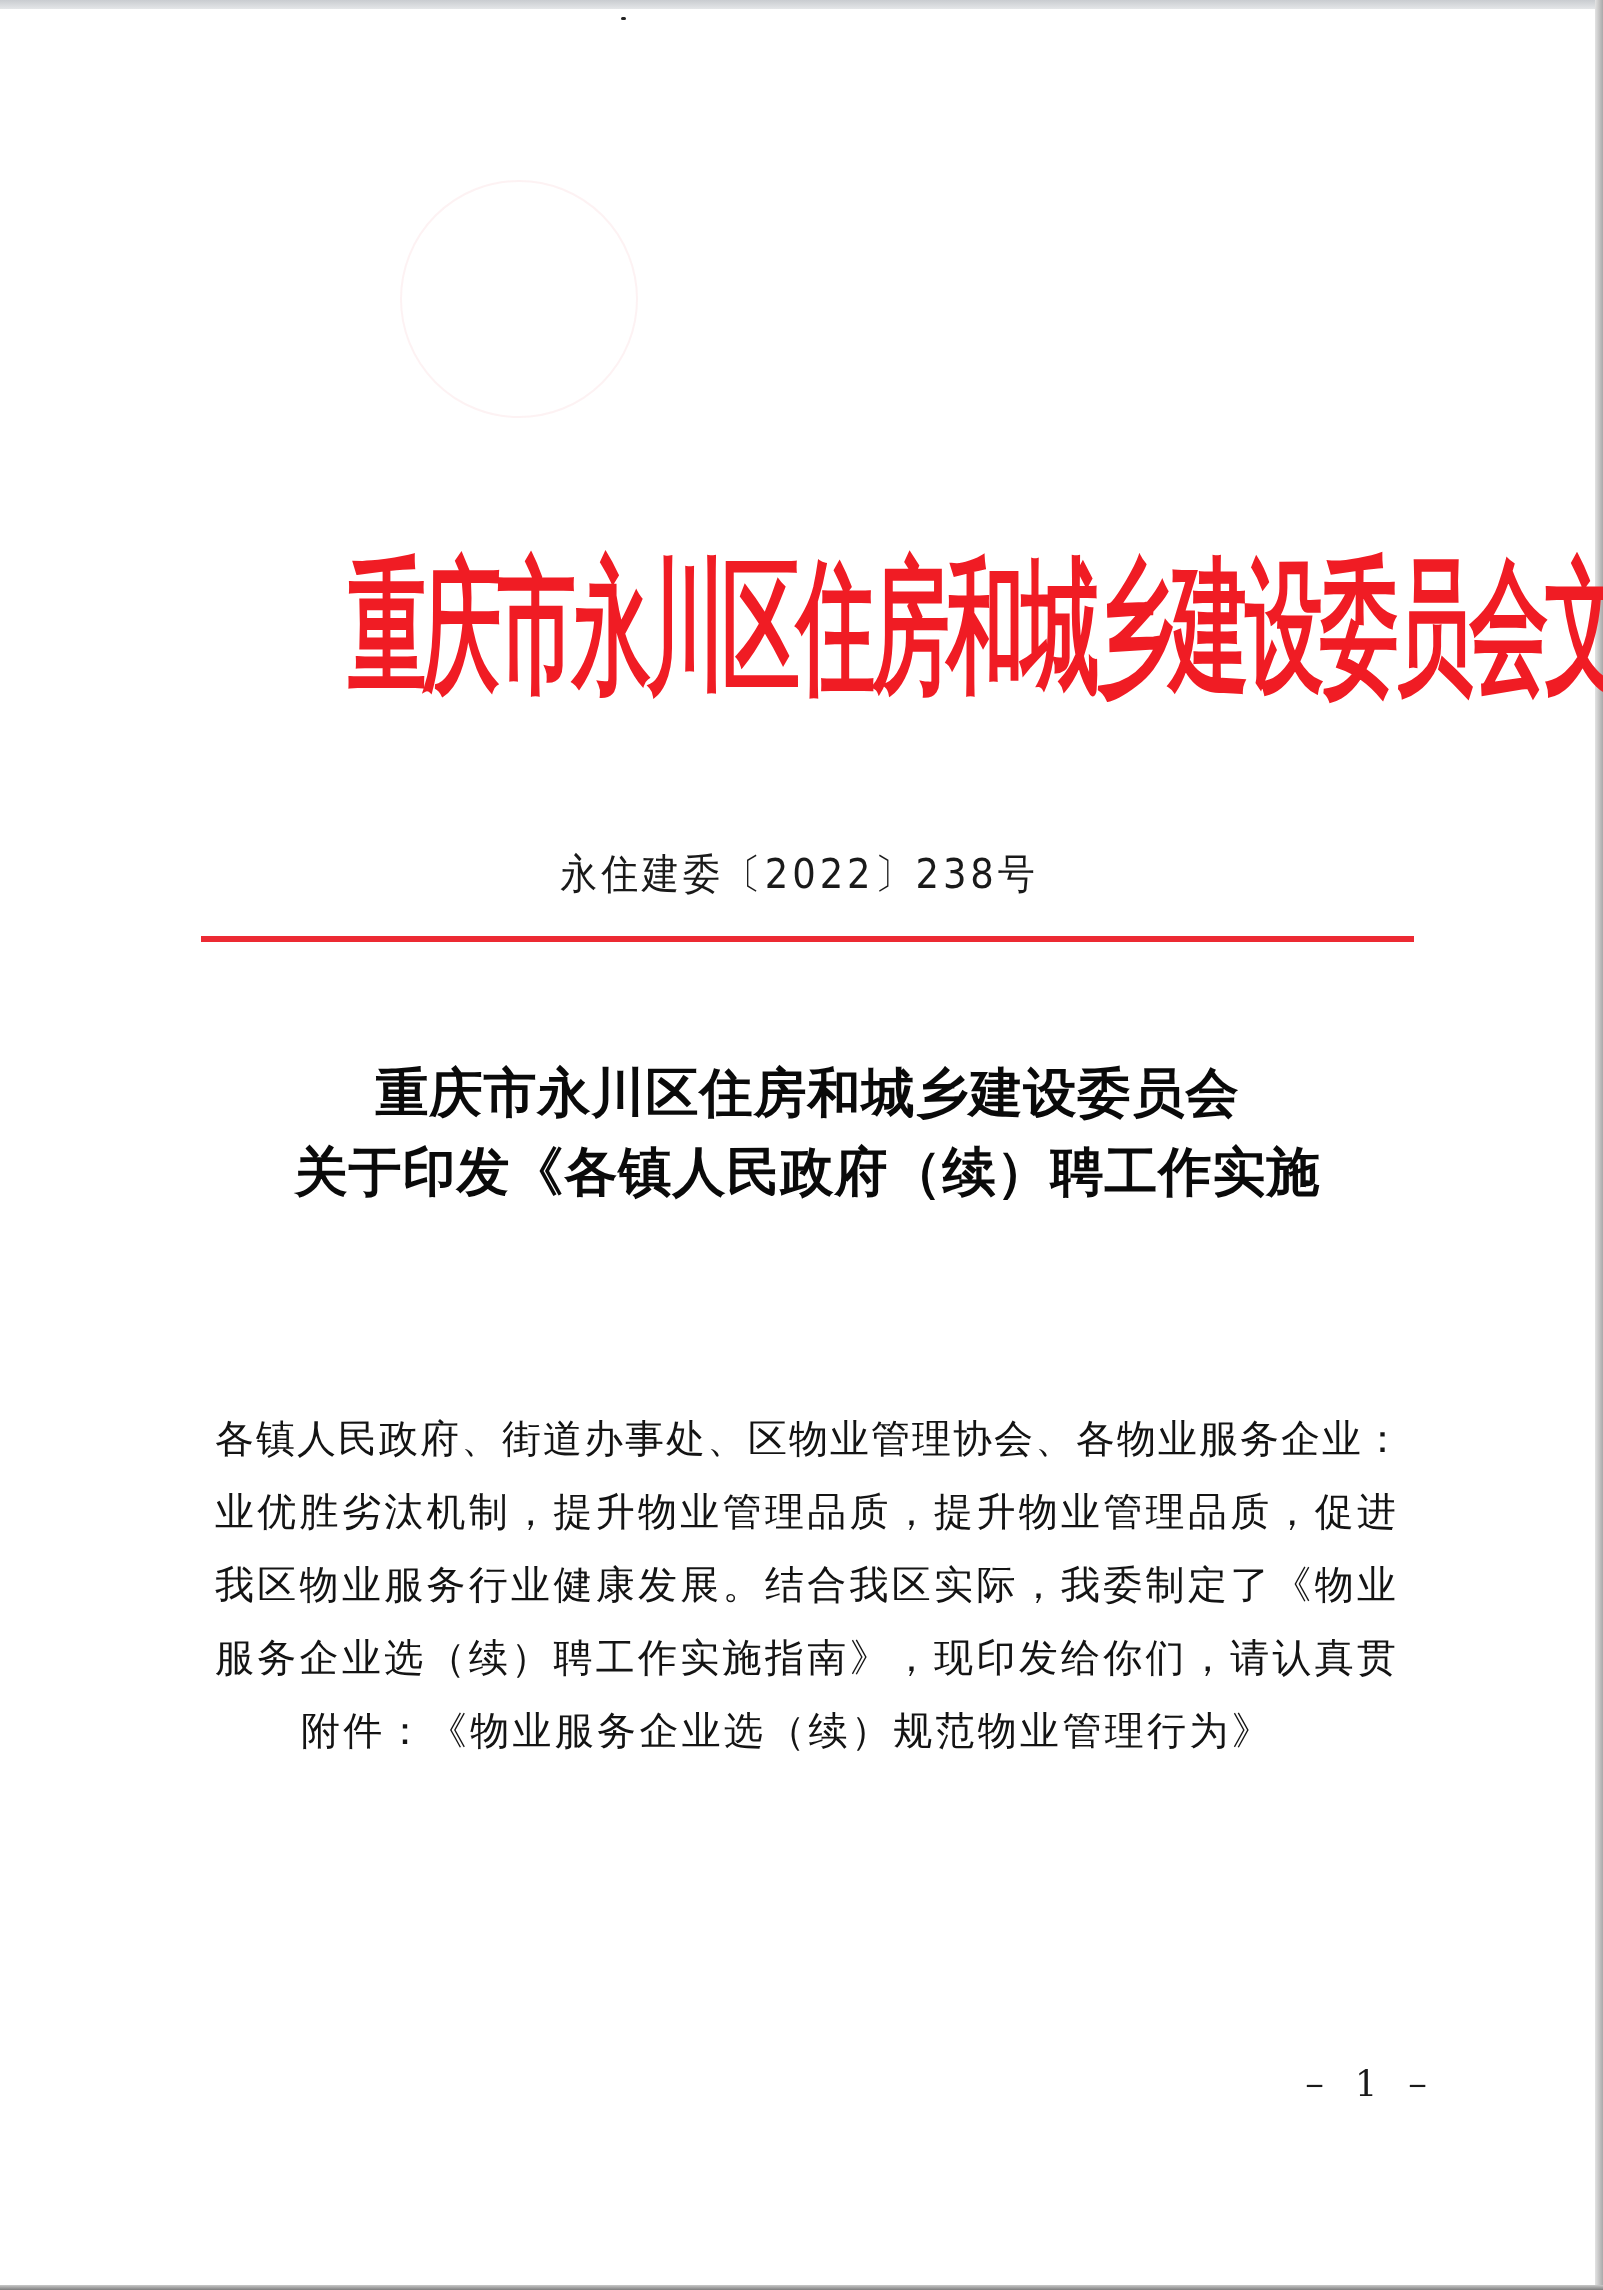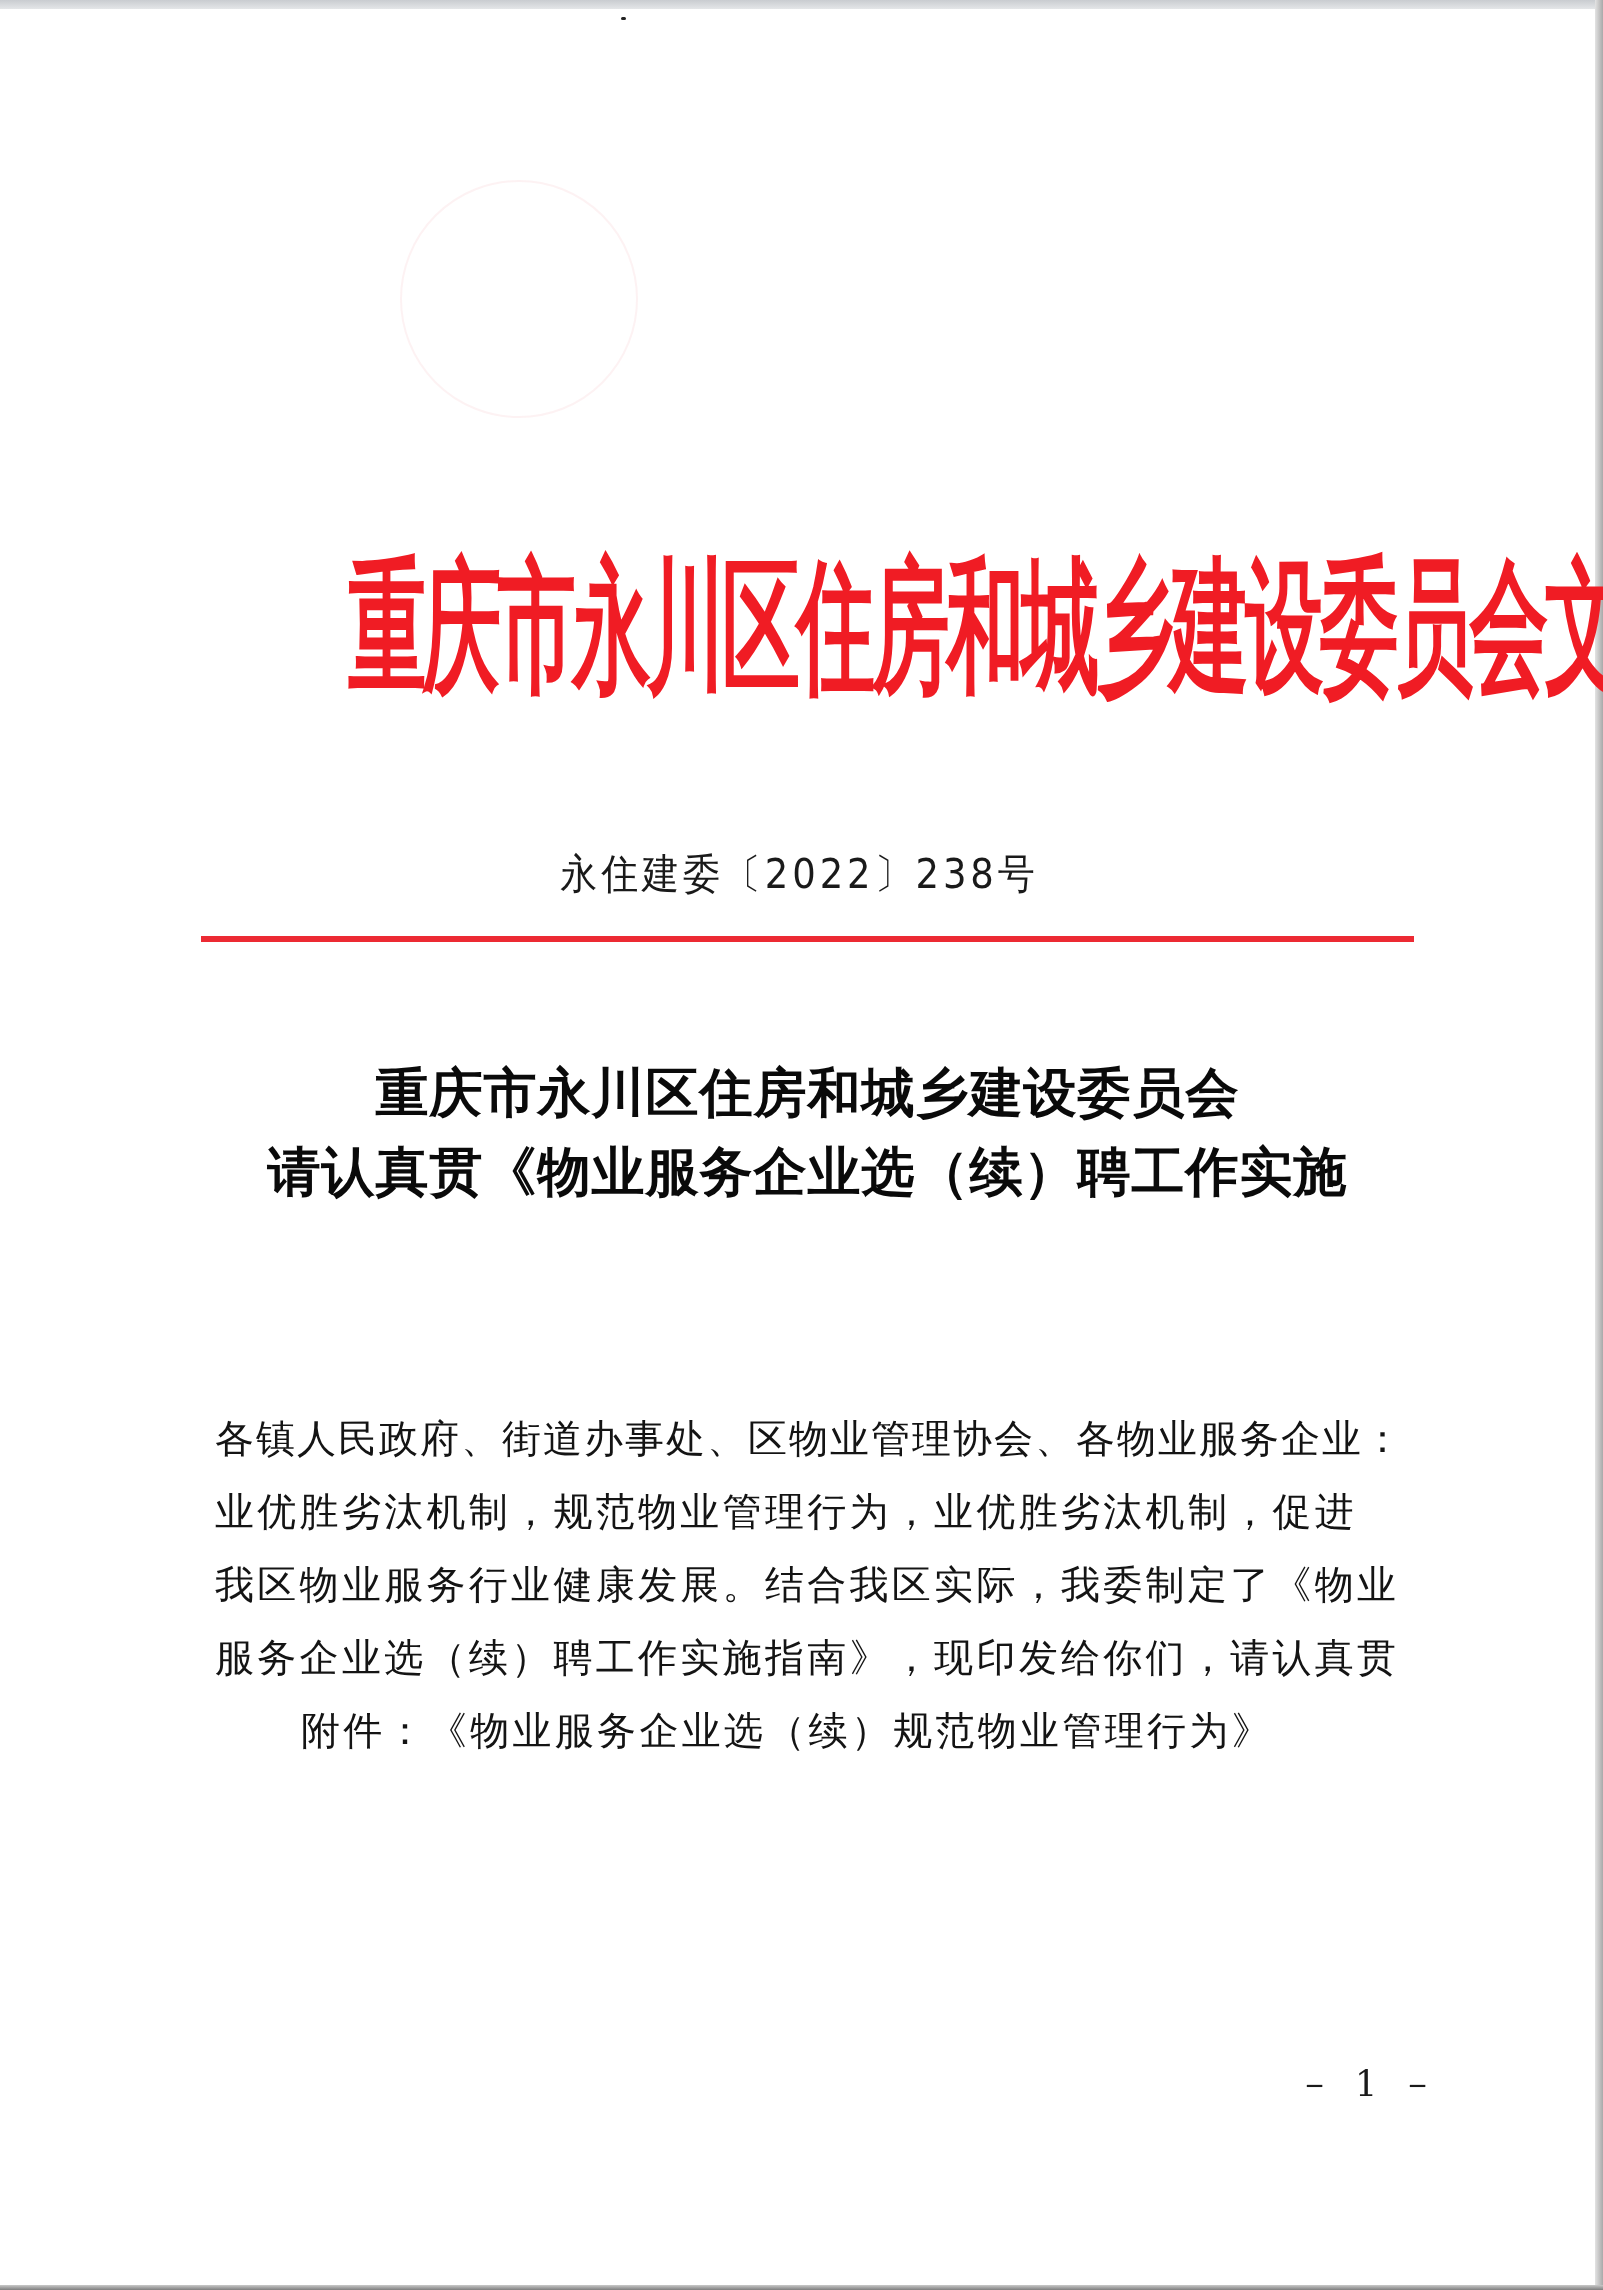--- a/index.html
+++ b/index.html
@@ -161,26 +161,26 @@
   <div class="masthead">
     <span class="mh-text">重庆市永川区住房和城乡建设委员会文件</span>
   </div>
 
   <div class="doc-number">永住建委〔2022〕238号</div>
 
   <div class="red-rule"></div>
 
   <div class="title">
     <span class="tl">重庆市永川区住房和城乡建设委员会</span>
-    <span class="tl">请认真贯《物业服务企业选（续）聘工作实施</span>
+    <span class="tl">关于印发《各镇人民政府（续）聘工作实施</span>
   </div>
 
   <div class="body-text">
     <span class="ln salutation">各镇人民政府、街道办事处、区物业管理协会、各物业服务企业：</span>
-    <span class="ln">业优胜劣汰机制，规范物业管理行为，业优胜劣汰机制，促进</span>
+    <span class="ln">业优胜劣汰机制，提升物业管理品质，提升物业管理品质，促进</span>
     <span class="ln">我区物业服务行业健康发展。结合我区实际，我委制定了《物业</span>
     <span class="ln">服务企业选（续）聘工作实施指南》，现印发给你们，请认真贯</span>
     <span class="ln indent">附件：《物业服务企业选（续）规范物业管理行为》</span>
   </div>
 
   <div class="page-number">－ 1 －</div>
 </div>
 
 
 </body></html>

